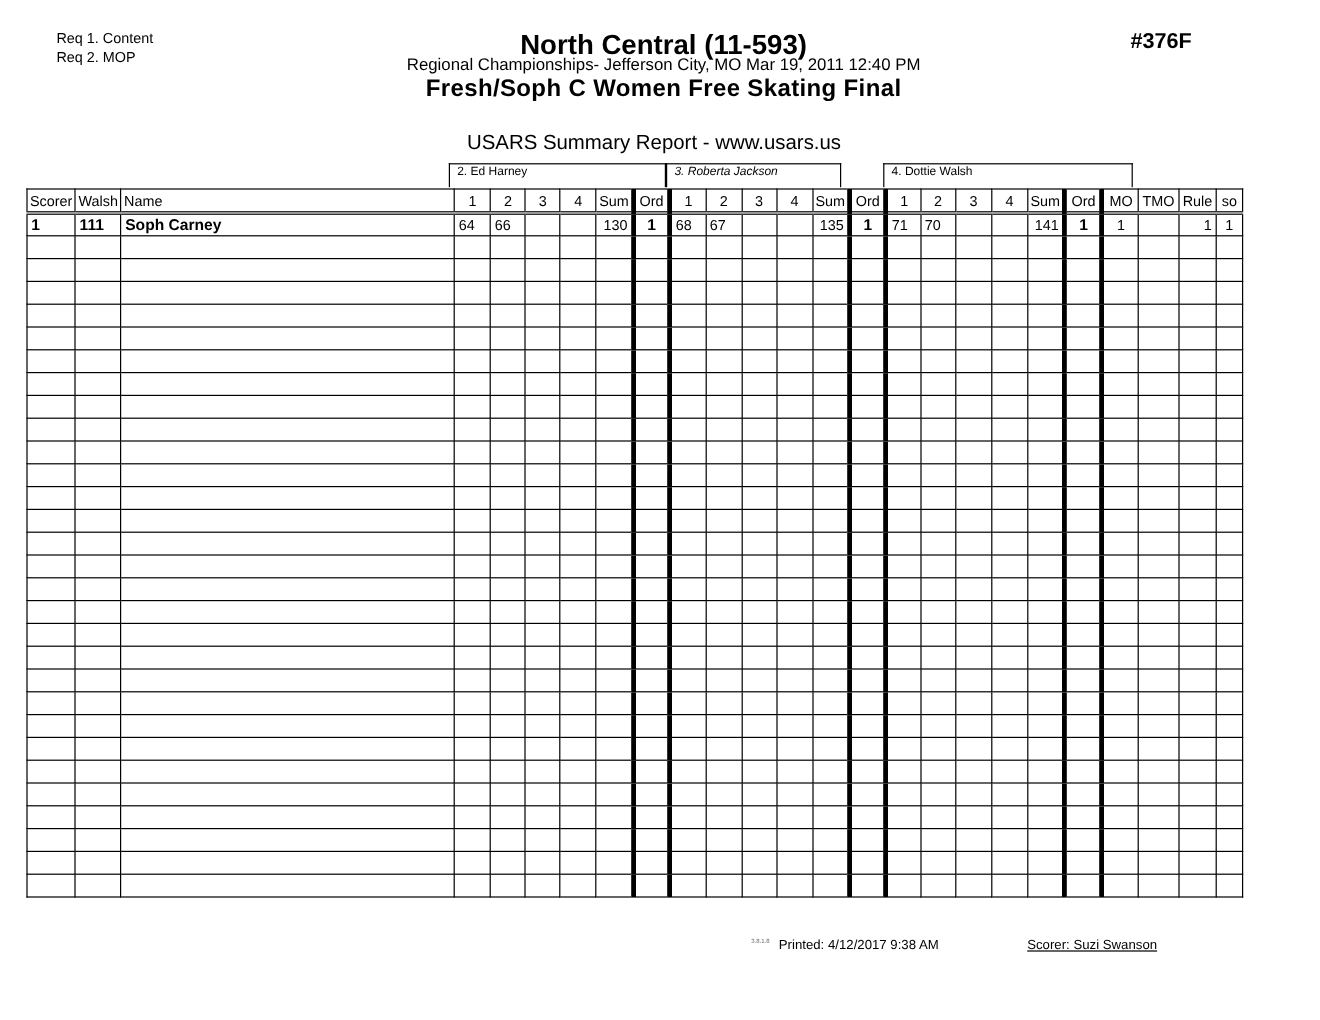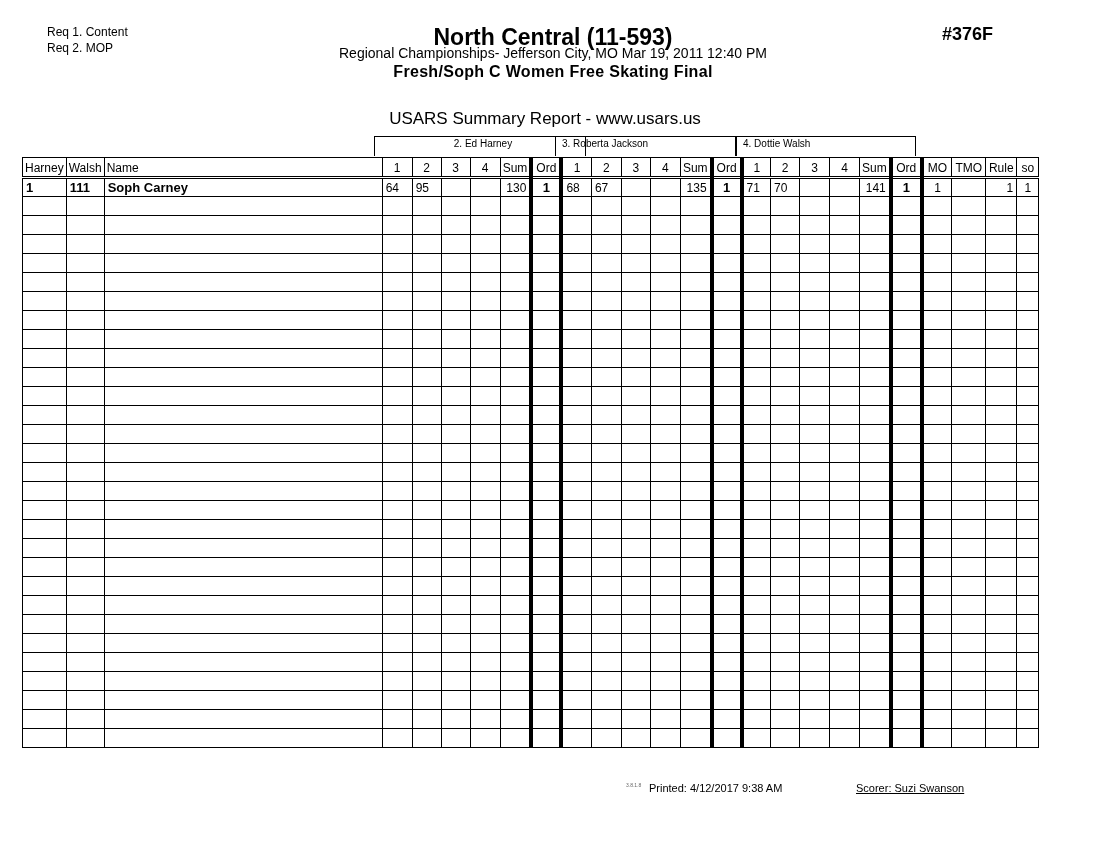--- a/index.html
+++ b/index.html
@@ -2,21 +2,21 @@
 <html><head>
 <meta charset="utf-8">
 <style>
   html, body { margin:0; padding:0; background:#ffffff; }
   body { width:1100px; height:850px; position:relative; font-family:"Liberation Sans", sans-serif; color:#000; overflow:hidden; }
   .abs { position:absolute; }
   .req { left:23px; font-size:12px; line-height:14px;margin-left:24px; }
   .hdr { left:0; width:1100px; text-align:center; }
   .t1 { top:24px; font-size:23px; font-weight:bold; left:253px; width:600px; }
   .t2 { top:45px; font-size:14px; left:253px; width:600px; }
-  .t3 { top:63px; font-size:16px; font-weight:bold; left:253px; width:600px; letter-spacing:0.3px; }
+  .t3 { top:63px; font-size:20px; font-weight:bold; left:253px; width:600px; letter-spacing:0.3px; }
   .t4 { top:90px; font-size:17px; left:245px; width:600px;margin-top:19px; }
   .code { top:24px; left:942px; font-size:18px; font-weight:bold; }
 
   .judge-box { position:absolute; top:136px; height:20px; border:1px solid #000; border-bottom:none; font-size:10px; line-height:14px; padding-left:6px; box-sizing:border-box; }
 
   table.grid { position:absolute; left:22px; top:157px; border-collapse:collapse; table-layout:fixed; }
   table.grid td, table.grid th { border:1px solid #000; padding:0 2px; height:19px; font-size:12px; font-weight:normal; white-space:nowrap; overflow:hidden; box-sizing:border-box; }
   table.grid th { text-align:center; height:20px; vertical-align:bottom; padding-bottom:1px; }
   table.grid th.left { text-align:left; }
   table.grid tr.head th { border-bottom:3px double #000; }
@@ -34,23 +34,23 @@
 
 <div class="abs req" style="top:25px;">Req 1. Content</div>
 <div class="abs req" style="top:41px;">Req 2. MOP</div>
 
 <div class="abs hdr t1">North Central (11-593)</div>
 <div class="abs hdr t2">Regional Championships- Jefferson City, MO  Mar 19, 2011  12:40 PM</div>
 <div class="abs hdr t3">Fresh/Soph C Women Free Skating Final</div>
 <div class="abs hdr t4">USARS Summary Report - www.usars.us</div>
 <div class="abs code">#376F</div>
 
-<div class="judge-box" style="left:374px; width:212px;text-align:center;">2.  Ed Harney</div>
-<div class="judge-box" style="left:555px; width:181px;">3.  Roberta Jackson</div>
-<div class="judge-box" style="left:736px; width:180px;">4.  Dottie Walsh</div>
+<div class="judge-box" style="left:374px; width:181px;">2.  Ed Harney</div>
+<div class="judge-box" style="left:555px; width:146px;font-style:italic;">3.  Roberta Jackson</div>
+<div class="judge-box" style="left:736px; width:208px;">4.  Dottie Walsh</div>
 
 <table class="grid">
   <colgroup>
     <col style="width:36px">
       <col style="width:38px">
       <col style="width:278px">
     <col style="width:30px">
       <col style="width:29px">
       <col style="width:29px">
       <col style="width:30px">
@@ -68,21 +68,21 @@
       <col style="width:30px">
       <col style="width:31px">
       <col style="width:31px">
     <col style="width:30px">
       <col style="width:34px">
       <col style="width:31px">
       <col style="width:22px">
   </colgroup>
   <thead>
     <tr class="head">
-      <th class="left">Harney</th>
+      <th class="left">Scorer</th>
       <th class="left">Walsh</th>
       <th class="left">Name</th>
       <th>1</th>
       <th>2</th>
       <th>3</th>
       <th>4</th>
       <th class="thickR">Sum</th>
       <th class="thickR">Ord</th>
       <th>1</th>
       <th>2</th>
@@ -101,21 +101,21 @@
       <th>Rule</th>
       <th>so</th>
     </tr>
   </thead>
   <tbody id="tbody">
     <tr>
       <td class="num bold">1</td>
       <td class="num bold">111</td>
       <td class="num bold">Soph Carney</td>
       <td class="num">64</td>
-      <td class="num">95</td>
+      <td class="num">66</td>
       <td class="num"></td>
       <td class="num"></td>
       <td class="rt thickR">130</td>
       <td class="ctr bold thickR">1</td>
       <td class="num">68</td>
       <td class="num">67</td>
       <td class="num"></td>
       <td class="num"></td>
       <td class="rt thickR">135</td>
       <td class="ctr bold thickR">1</td>

